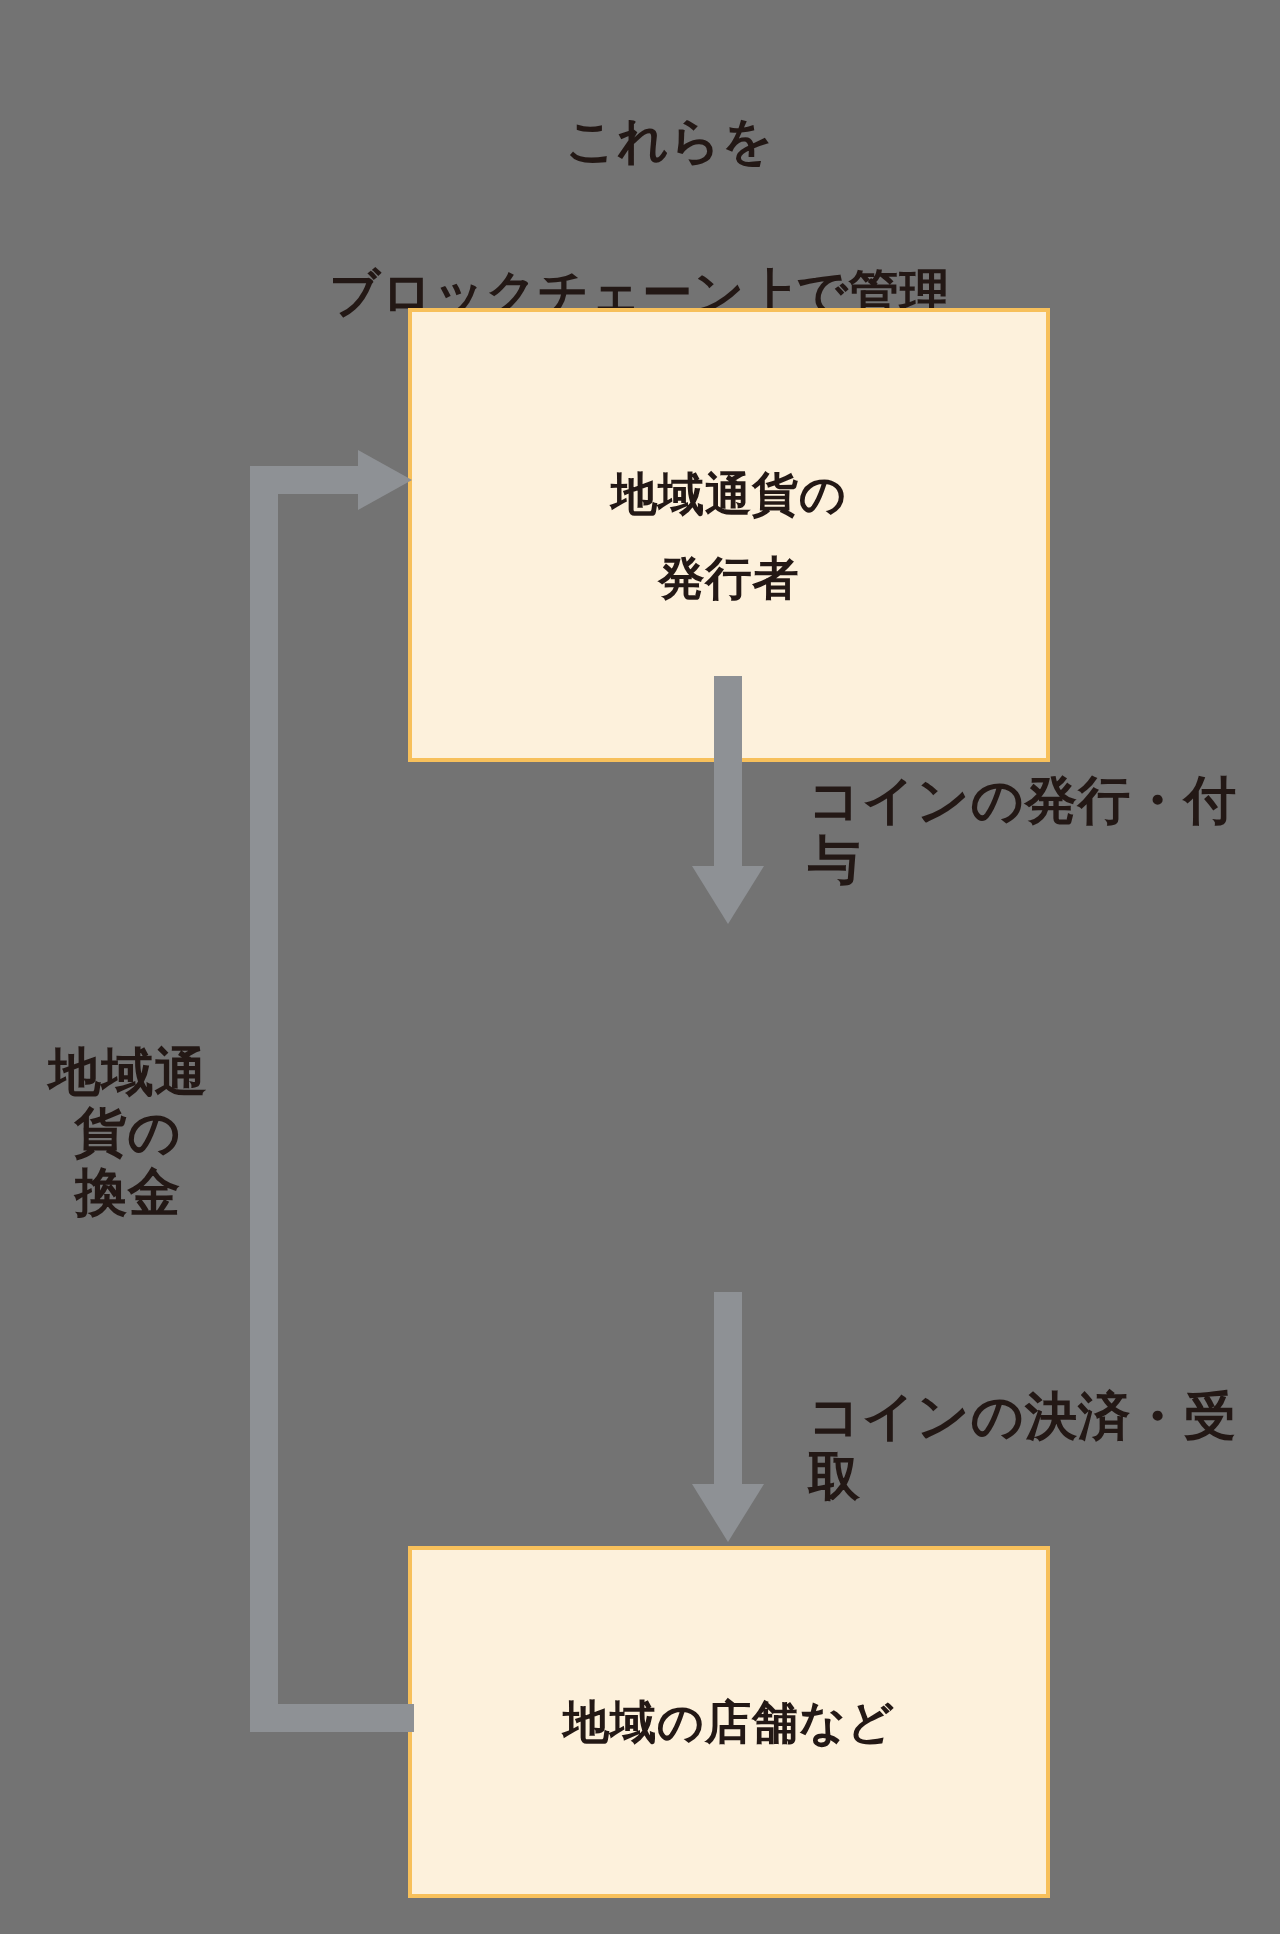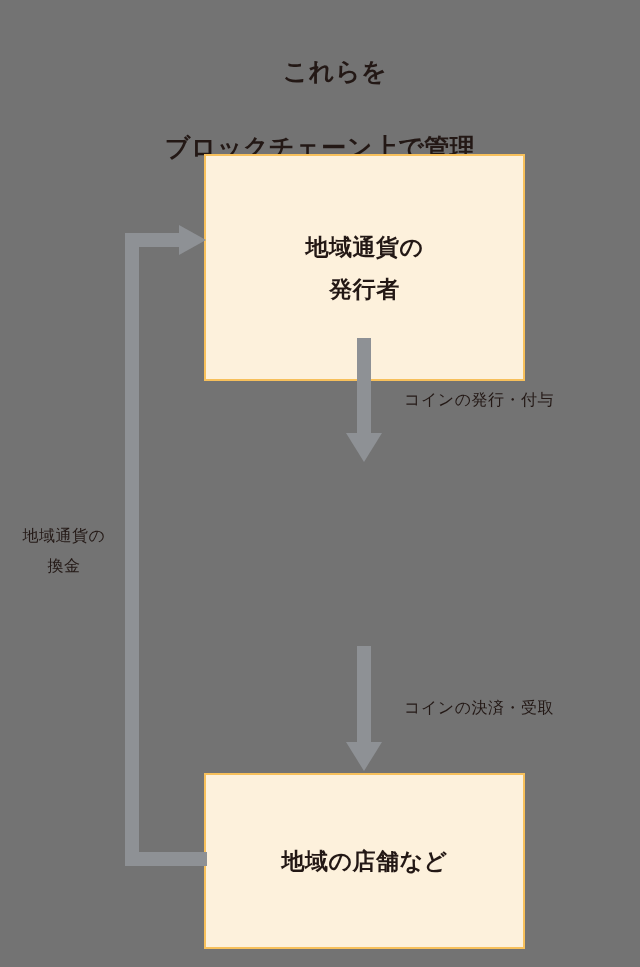--- a/index.html
+++ b/index.html
@@ -84,22 +84,22 @@
   #arrow-issue   { top: 338px; height: 125px; }
   #arrow-issue .shaft { height: 96px; }
   #arrow-issue .head  { top: 95px; }
   #arrow-payment { top: 646px; height: 126px; }
   #arrow-payment .shaft { height: 97px; }
   #arrow-payment .head  { top: 96px; }
 
   
   .edge-label {
     position: absolute;
-    font-size: 16px;
-    font-weight: normal;
+    font-size: 26px;
+    font-weight: bold;
     line-height: 30px;
     letter-spacing: 0.5px;
     color: #231815;
     white-space: pre-line;
   }
   #label-issue   { left: 404px; top: 385px; }
   #label-payment { left: 404px; top: 693px; }
   #label-redeem  { left: 14px;  top: 521px; text-align: center; width: 100px; }
 
   

